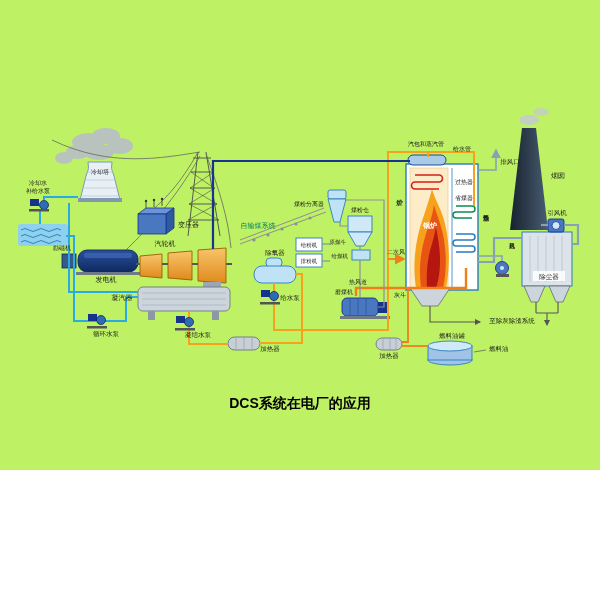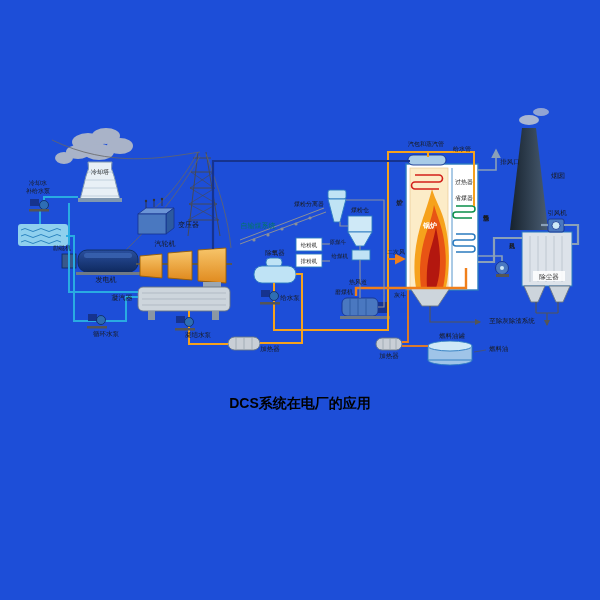--- a/index.html
+++ b/index.html
@@ -1,16 +1,16 @@
 <!DOCTYPE html>
 <html><head>
 <meta charset="utf-8">
 <style>
   html,body{margin:0;padding:0;background:#fff;}
-  .stage{position:relative;width:600px;height:600px;background:#1d4ed8;overflow:hidden;
+  .stage{position:relative;width:600px;height:470px;background:#bef264;overflow:hidden;
          font-family:"Liberation Sans","DejaVu Sans",sans-serif;}
   svg{position:absolute;left:0;top:0;}
   text{font-family:"Liberation Sans","DejaVu Sans",sans-serif;fill:#1a1a1a;}
   .lb{font-size:6.5px;}
   .s55{font-size:5.5px;} .s6{font-size:6px;} .s7{font-size:7px;}
   .teal{fill:#007a5e;}
   .white{fill:#ffffff;font-weight:bold;}
   .vtext{writing-mode:vertical-rl;text-orientation:upright;}
   .title{font-size:14px;font-weight:bold;fill:#000;}
 </style>

